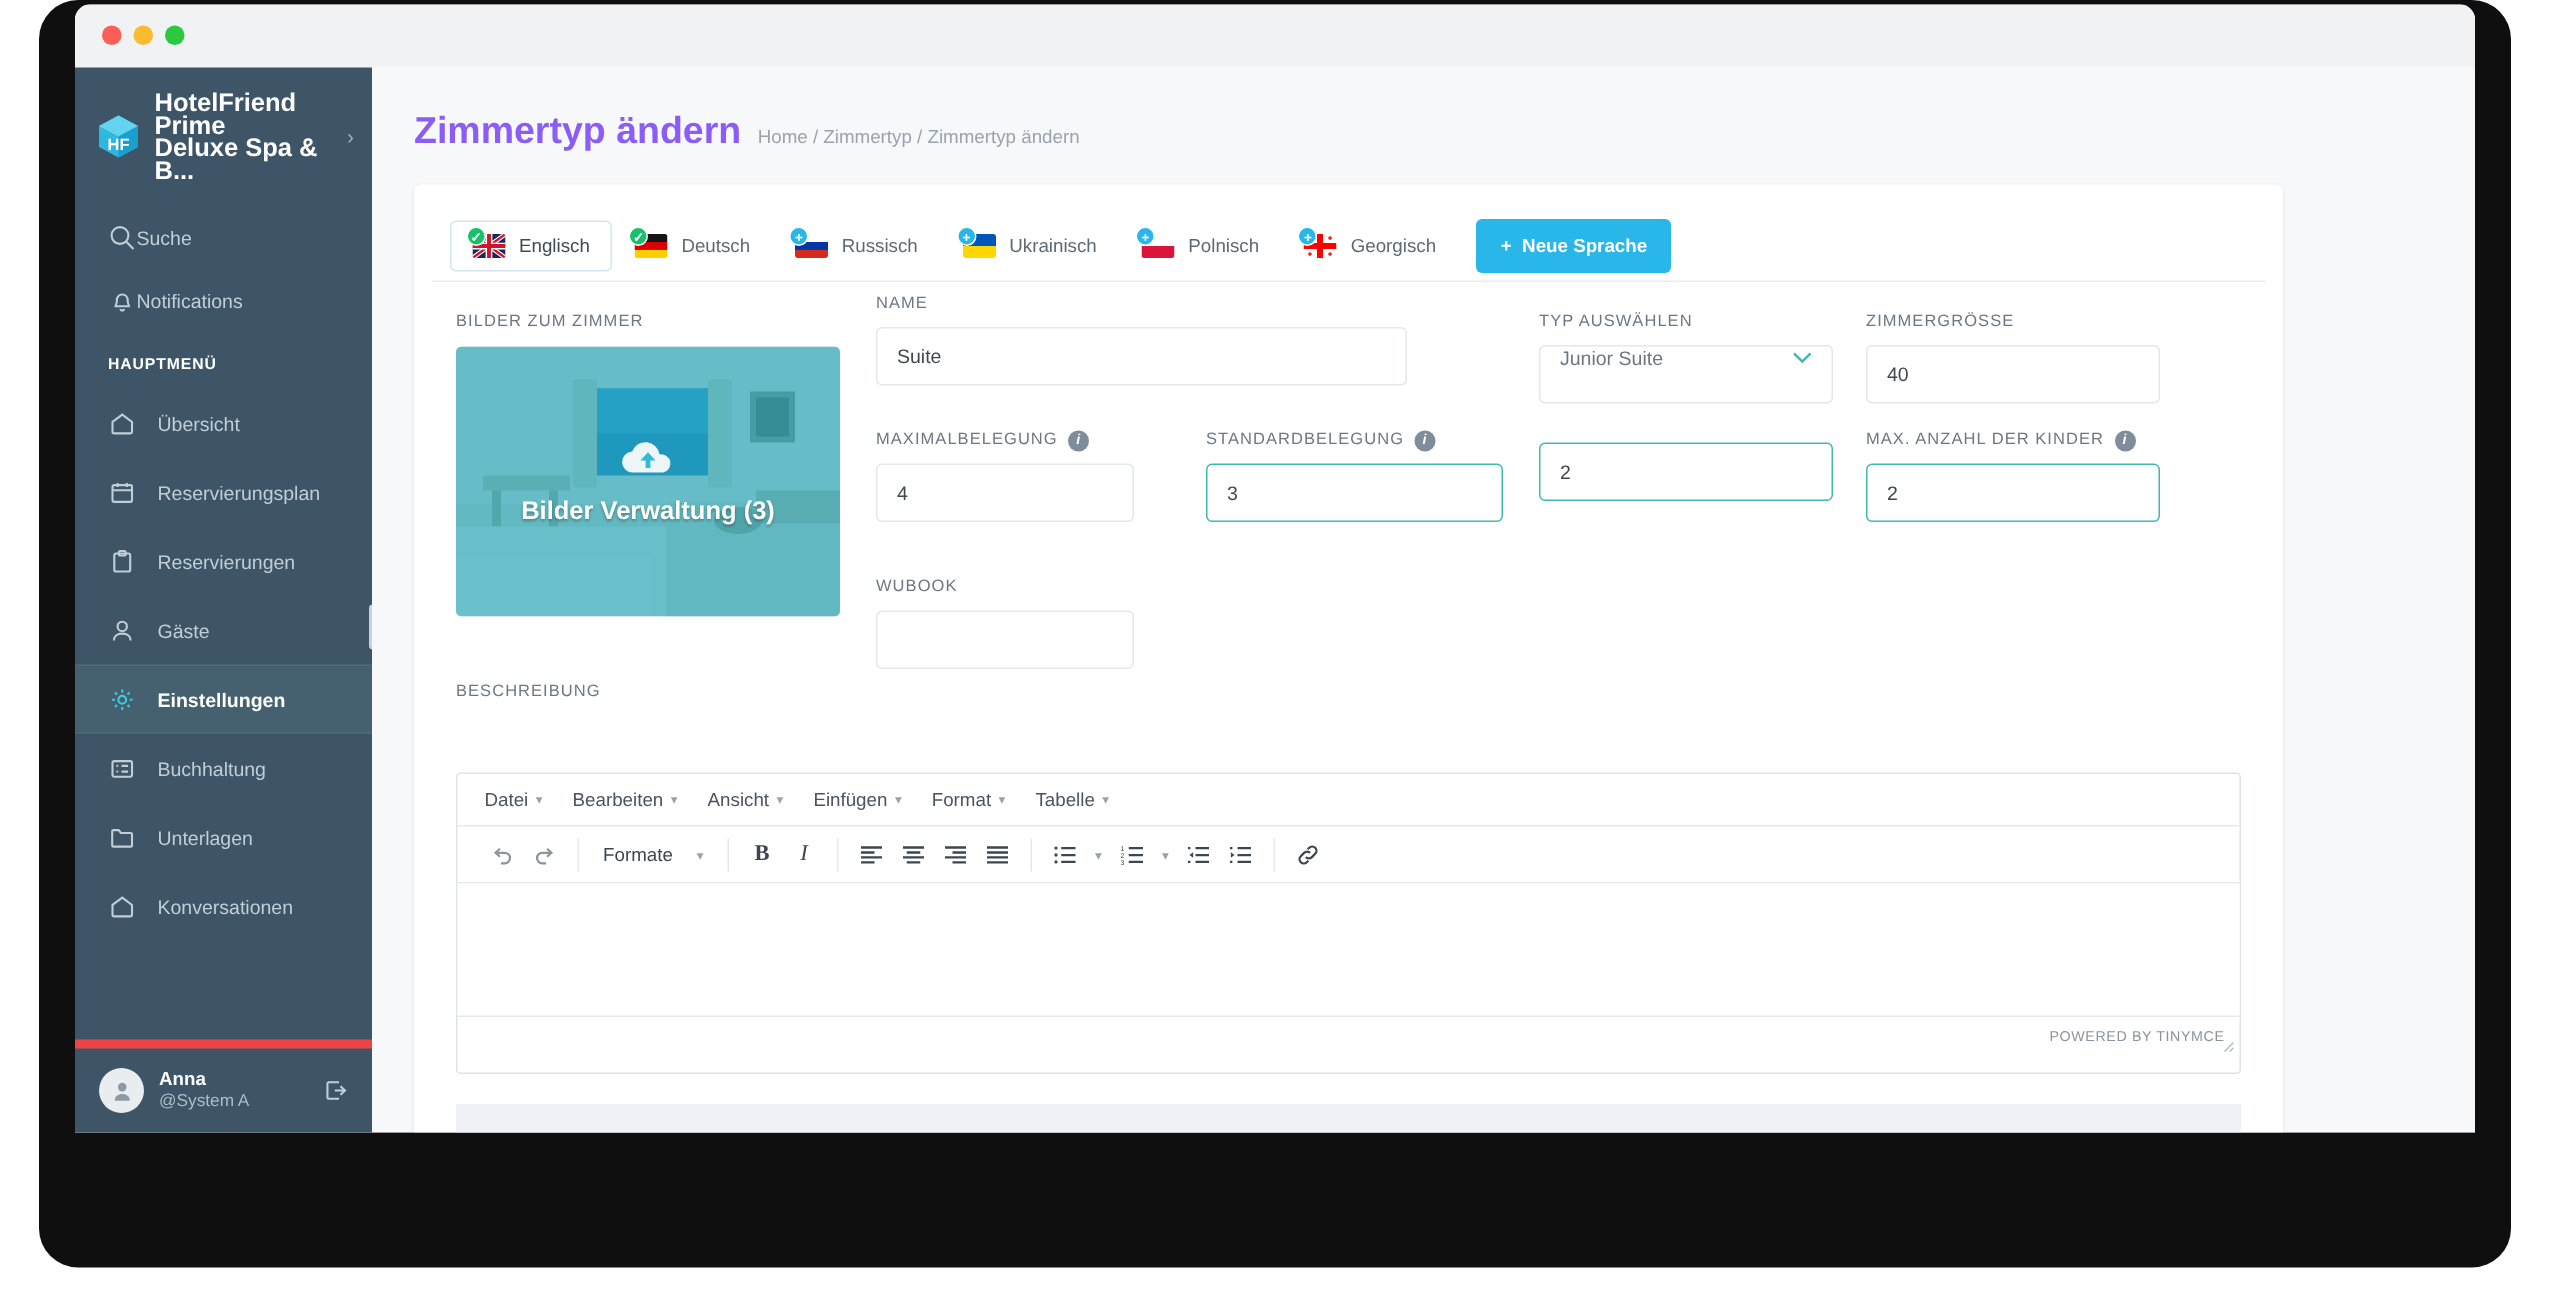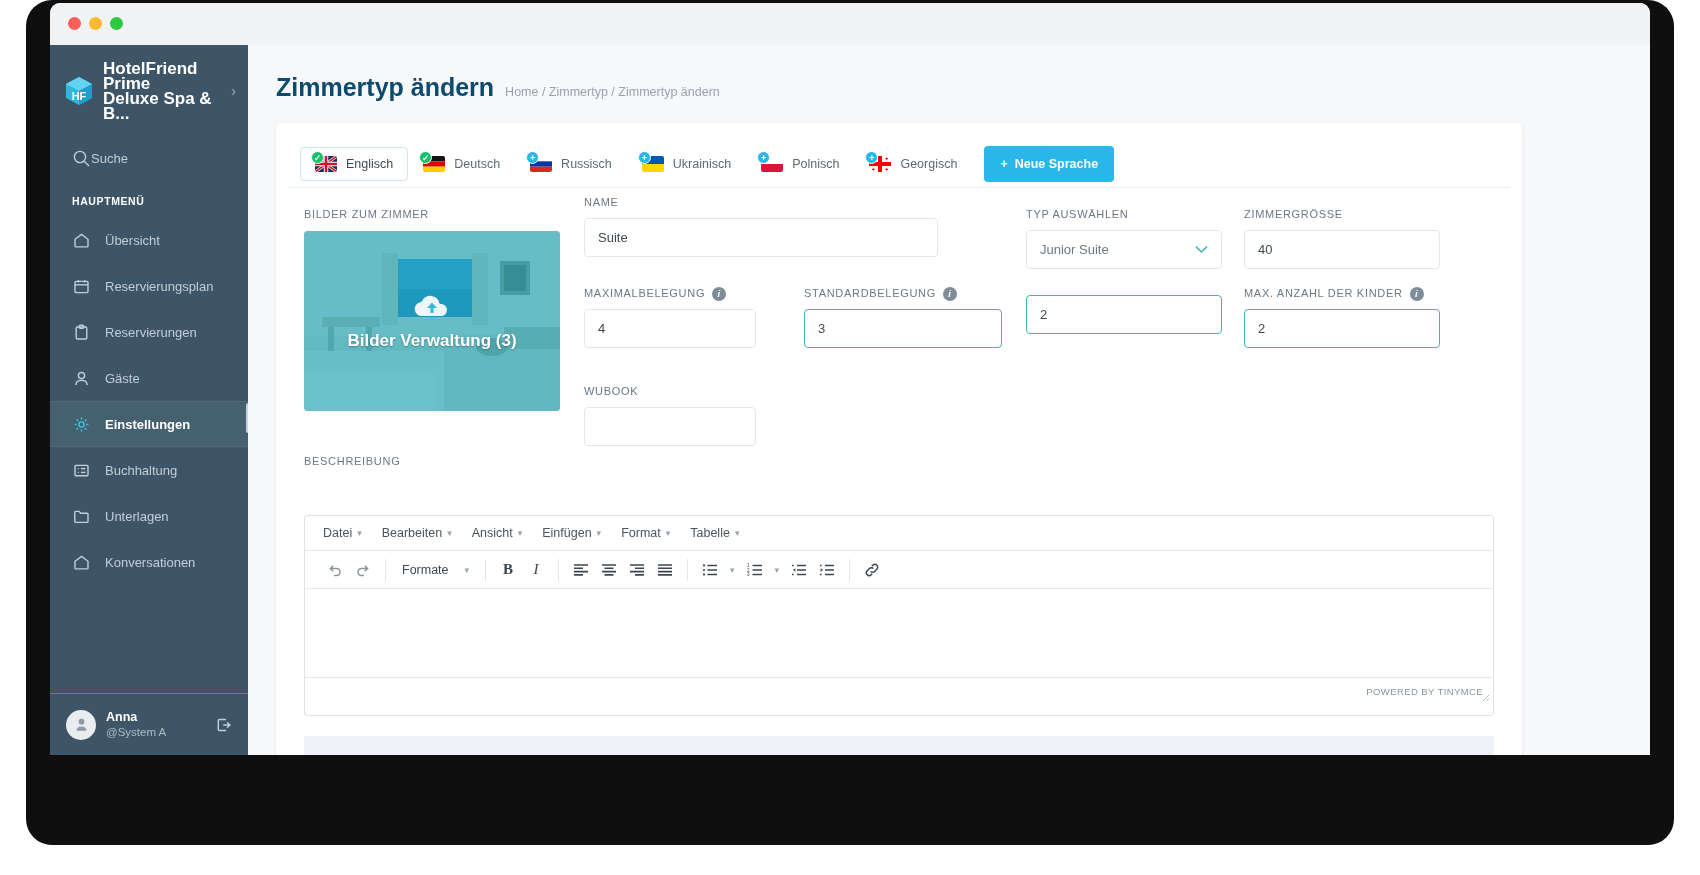--- a/index.html
+++ b/index.html
@@ -88,21 +88,21 @@
     background: #45606f; color: #ffffff; font-weight: bold;
     border-top: 1px solid #4e6a79; border-bottom: 1px solid #4e6a79;
   }
   .menu-item.active .ic svg { stroke: #3fc8e4; }
 
   .user-box {
     position: absolute; left: 0; bottom: 0;
     width: 198px; height: 62px;
     display: flex; align-items: center; gap: 10px;
     padding: 0 14px 0 16px;
-    border-top: 1px solid #ef4444;
+    border-top: 6px solid #ef4444;
   }
   .avatar {
     width: 30px; height: 30px; border-radius: 50%;
     background: #e9edf0; flex: 0 0 30px;
     display: flex; align-items: center; justify-content: center;
   }
   .u-name { font-size: 12.5px; font-weight: bold; color: #ffffff; line-height: 15px; }
   .u-handle { font-size: 11.5px; color: #aebcc6; line-height: 15px; }
   .logout { margin-left: auto; width: 20px; height: 20px; }
 
@@ -115,21 +115,21 @@
   .main {
     position: absolute; left: 198px; top: 42px;
     width: 1402px; height: 710px;
     background: #f7f8fa;
     overflow: hidden;
   }
   .page-head {
     display: flex; align-items: baseline; gap: 11px;
     padding: 28px 0 0 28px;
   }
-  .page-title { font-size: 25px; color: #0c4a6e; font-weight: bold; }
+  .page-title { font-size: 25px; color: #8b5cf6; font-weight: bold; }
   .crumb { font-size: 12.5px; color: #9aa3ad; }
 
   .card {
     position: absolute; left: 28px; top: 78px;
     width: 1246px; height: 640px;
     background: #ffffff; border-radius: 5px;
     box-shadow: 0 1px 3px rgba(30,40,60,.10);
   }
 
   
@@ -182,21 +182,21 @@
   }
   .inp {
     height: 39px; border: 1px solid #e3e7eb; border-radius: 4px;
     background: #fff; display: flex; align-items: center;
     padding: 0 13px; font-size: 13px; color: #41484f;
     margin-top: 8px;
   }
   .inp.focus { border: 1px solid #3fb8ae; }
   .sel {
     height: 39px; border: 1px solid #e3e7eb; border-radius: 4px;
-    background: #fff; display: flex; align-items: center;
+    background: #fff; display: flex; 
     padding: 0 13px; font-size: 13px; color: #6d7780;
     margin-top: 8px; justify-content: space-between;
   }
   .chev-d { color: #3fb8ae; font-size: 13px; }
 
   
   .imgbox {
     position: relative; width: 256px; height: 180px;
     border-radius: 4px; overflow: hidden;
     margin-top: 9px;
@@ -302,20 +302,29 @@
       <div class="side-link">
         <span class="ic">
           <svg width="19" height="19" viewBox="0 0 19 19" fill="none" stroke="#c2ced7" stroke-width="1.4">
             <circle cx="8" cy="8" r="5.6"></circle>
               <line x1="12.2" y1="12.2" x2="17" y2="17"></line>
           </svg>
         </span>
         <span>Suche</span>
       </div>
 
+      <div class="side-link">
+        <span class="ic">
+          <svg width="19" height="19" viewBox="0 0 19 19" fill="none" stroke="#c2ced7" stroke-width="1.4">
+            <path d="M5 13.2c0-1 .9-1.2.9-4.1 0-2.1 1.4-3.8 3.6-3.8s3.6 1.7 3.6 3.8c0 2.9.9 3.1.9 4.1z"></path>
+            <path d="M8.1 15.1a1.5 1.5 0 0 0 2.8 0"></path>
+          </svg>
+        </span>
+        <span>Notifications</span>
+      </div>
 
       <div class="section-title">HAUPTMENÜ</div>
 
       <div class="menu-item">
         <span class="ic">
           <svg width="19" height="19" viewBox="0 0 19 19" fill="none" stroke="#c2ced7" stroke-width="1.4">
             <path d="M3 8.3 9.5 3.4 16 8.3V15a.9.9 0 0 1-.9.9H3.9A.9.9 0 0 1 3 15z"></path>
           </svg>
         </span>
         <span>Übersicht</span>

